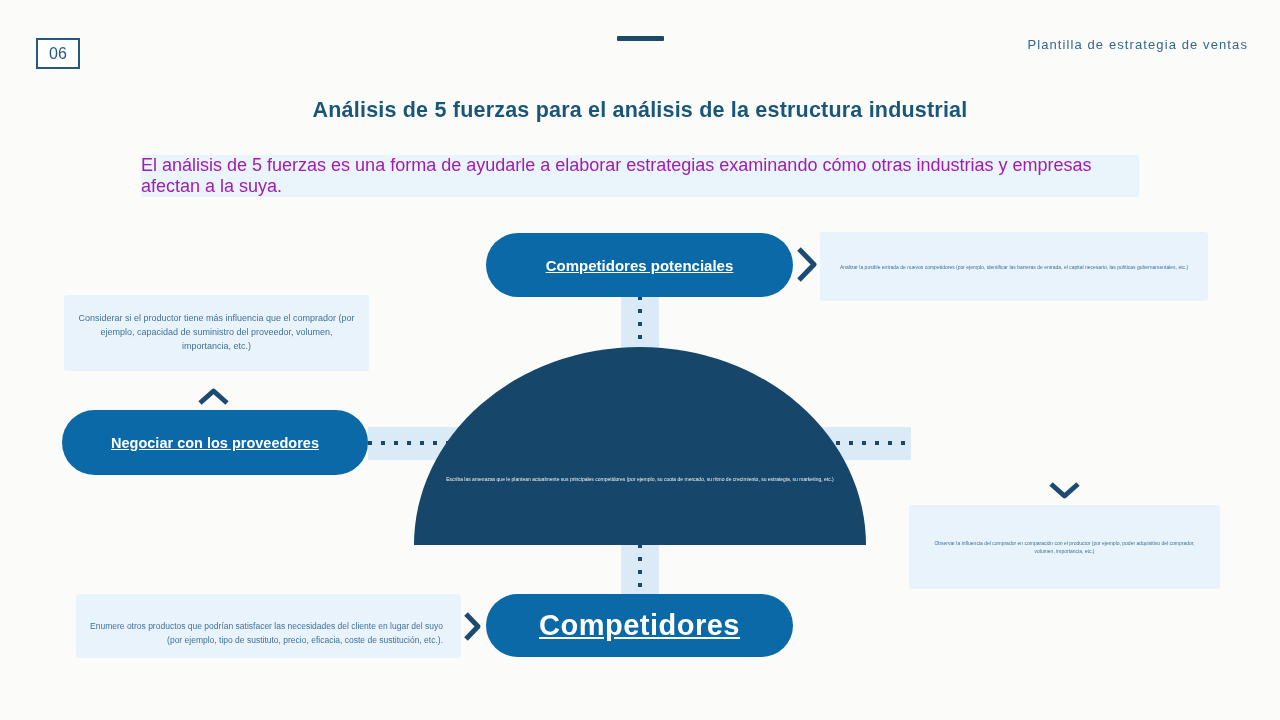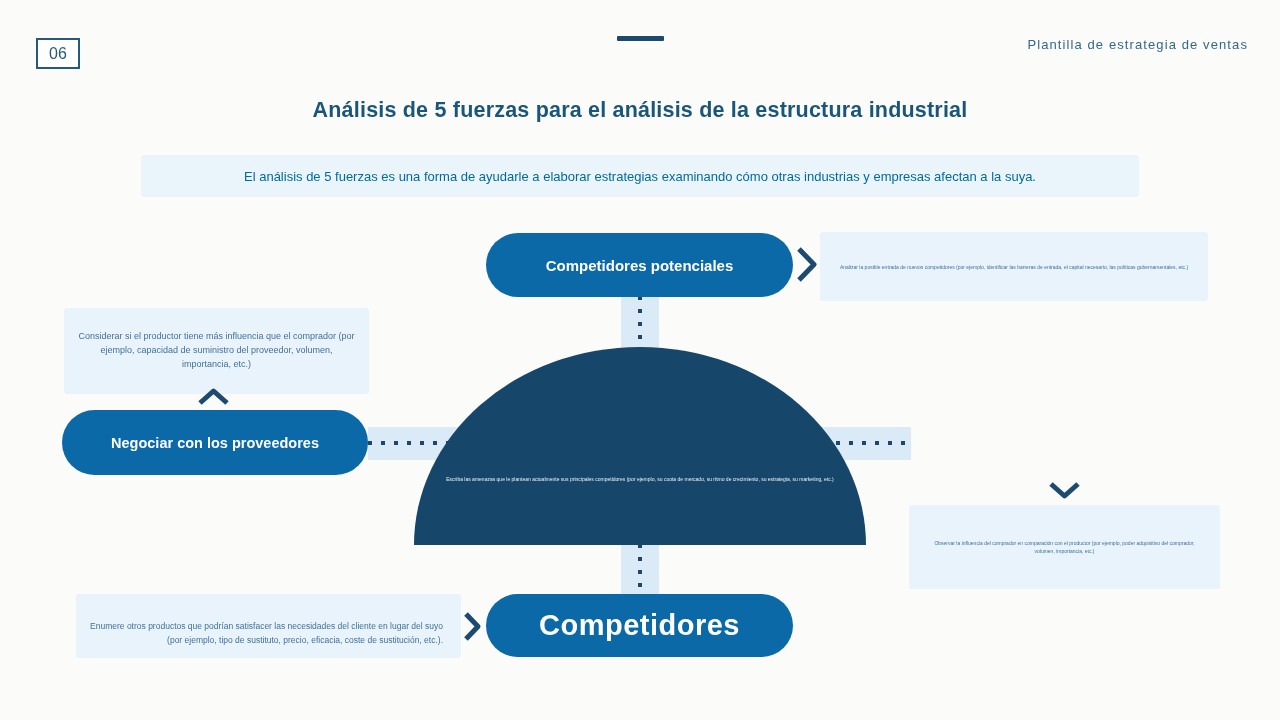--- a/index.html
+++ b/index.html
@@ -30,21 +30,21 @@
   }
   .slide-title {
     position: absolute; left: 0; top: 98px; width: 1280px;
     text-align: center; font-size: 21.5px; font-weight: 700;
     color: #1a5679; letter-spacing: 0.2px;
   }
   .subtitle-band {
     position: absolute; left: 141px; top: 155px; width: 998px; height: 42px;
     background: #e9f4fb; border-radius: 2px;
     display: flex; align-items: center; justify-content: center;
-    font-size: 13px; color: #0369a1;
+    font-size: 18px; color: #a21caf;
   }
   
   .band { position: absolute; background: #dbeaf7; z-index: 1; }
   .band-h { left: 368px; top: 427px; width: 543px; height: 33px; }
   .band-v-top { left: 621px; top: 296px; width: 38px; height: 53px; }
   .band-v-bottom { left: 621px; top: 544px; width: 38px; height: 51px; }
   .dots-h {
     position: absolute; left: 0; top: 14px; width: 100%; height: 4px;
     background: repeating-linear-gradient(90deg, #1d4668 0 4px, transparent 4px 13px);
   }
@@ -66,34 +66,34 @@
   .dome-desc {
     position: absolute; left: 5%; top: 128px; width: 90%;
     text-align: center; color: rgba(255,255,255,0.93);
     font-size: 5px; line-height: 1.6;
   }
   
   .pill {
     position: absolute; z-index: 3;
     background: #0b69a7; border-radius: 33px;
     display: flex; align-items: center; justify-content: center;
-    color: #ffffff; font-weight: 700;
+    color: #ffffff; font-weight: 700; text-decoration: underline;
   }
   .pill-top { left: 486px; top: 233px; width: 307px; height: 64px; font-size: 15px; }
   .pill-left { left: 62px; top: 410px; width: 306px; height: 65px; font-size: 14.5px; }
   .pill-right { left: 911px; top: 410px; width: 307px; height: 65px; font-size: 15px; }
   .pill-bottom { left: 486px; top: 594px; width: 307px; height: 63px; font-size: 29px; letter-spacing: 0.5px; }
   
   .panel {
     position: absolute; background: #e9f3fb; border-radius: 3px; z-index: 2;
     color: #40719a; display: flex; align-items: center; justify-content: center;
   }
   .panel-top { left: 820px; top: 232px; width: 388px; height: 69px;
     font-size: 5px; text-align: center; padding: 0 16px; line-height: 1.6; }
-  .panel-left { left: 64px; top: 308px; width: 305px; height: 86px;
+  .panel-left { left: 64px; top: 295px; width: 305px; height: 76px;
     font-size: 9px; text-align: center; padding: 0 14px; line-height: 1.55; }
   .panel-right { left: 909px; top: 505px; width: 311px; height: 84px;
     font-size: 5px; text-align: center; padding: 0 16px; line-height: 1.6; }
   .panel-bottom { left: 76px; top: 594px; width: 385px; height: 64px;
     font-size: 8.5px; text-align: right; justify-content: flex-end;
     padding: 16px 18px 0 14px; line-height: 1.6; }
   
   .chev { position: absolute; z-index: 3; }
   .chev svg { display: block; }
   .chev-top { left: 796px; top: 246px; }

